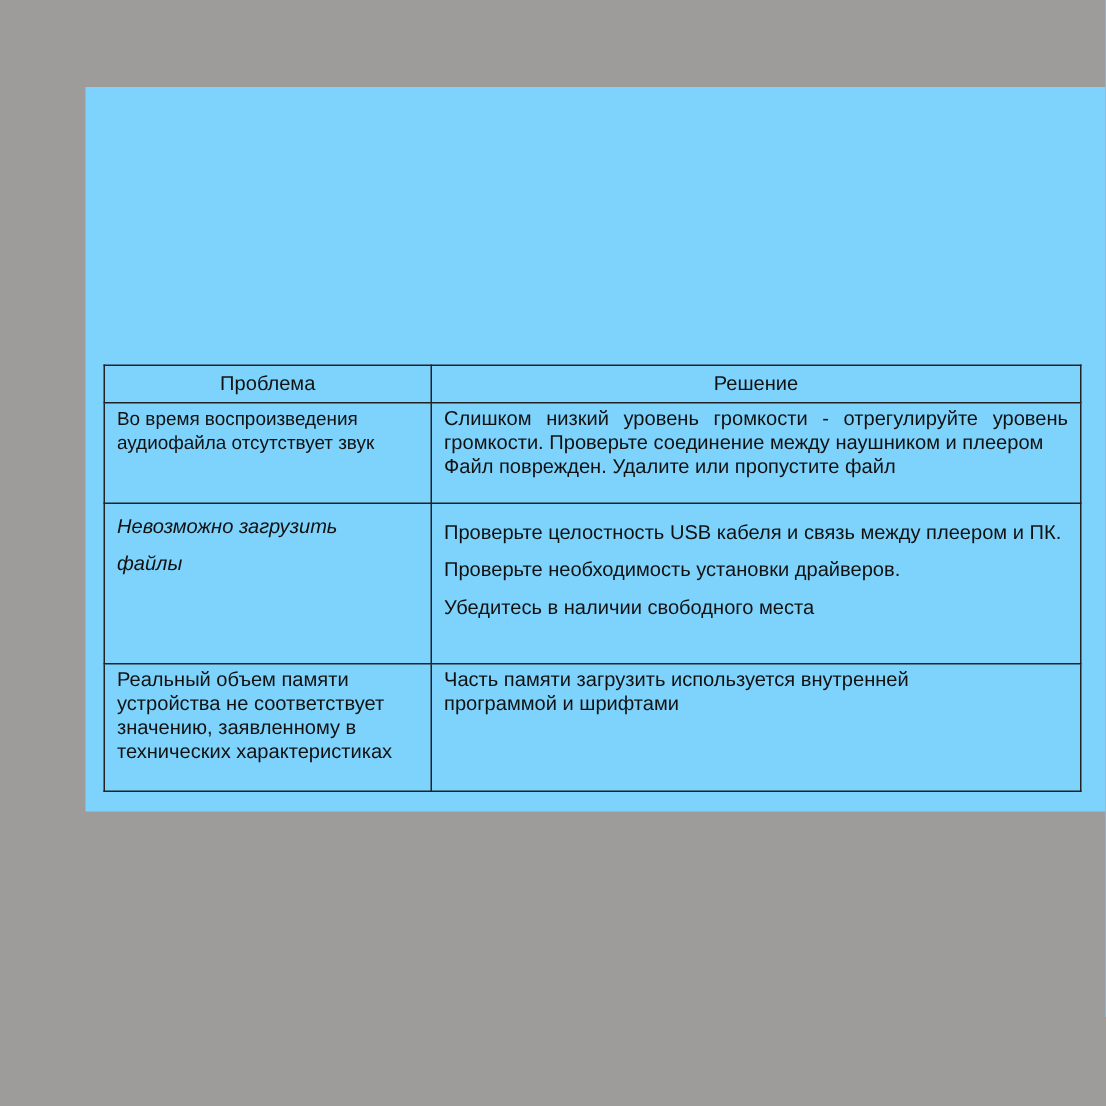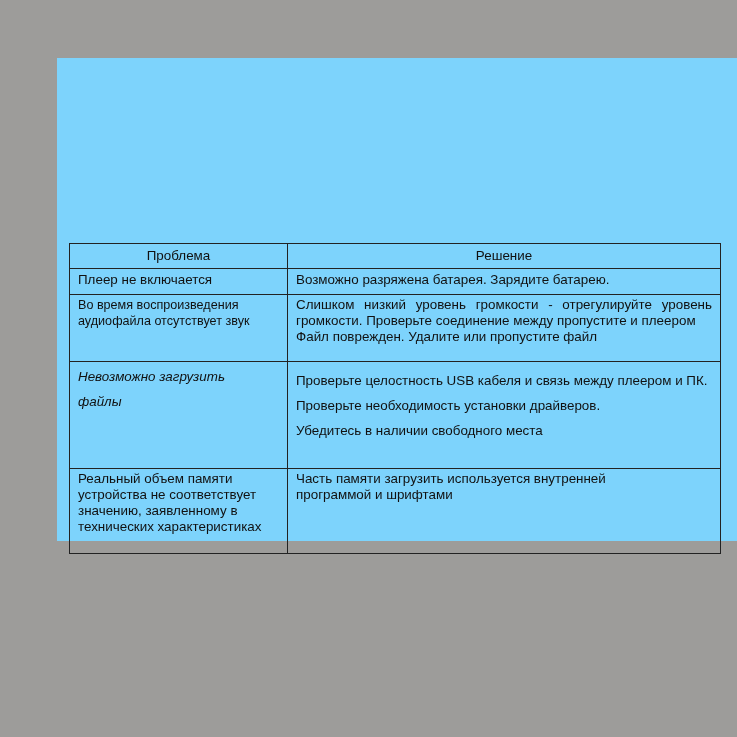--- a/index.html
+++ b/index.html
@@ -23,30 +23,24 @@
 </head>
 <body>
 
 <div class="page">
   <table class="tbl">
     <tbody>
         <tr>
       <th class="c1">Проблема</th>
       <th>Решение</th>
     </tr>
-    <tr class="r1">
-      <td>Плеер не включается</td>
-      <td>
-        <span class="line">Возможно разряжена батарея. Зарядите батарею.</span>
-      </td>
-    </tr>
     <tr class="r2">
       <td style="font-size:12.6px;">Во время воспроизведения аудиофайла отсутствует звук</td>
       <td>
-        <span class="line just">Слишком низкий уровень громкости - отрегулируйте уровень громкости. Проверьте соединение между пропустите и плеером</span>
+        <span class="line just">Слишком низкий уровень громкости - отрегулируйте уровень громкости. Проверьте соединение между наушником и плеером</span>
         <span class="line">Файл поврежден. Удалите или пропустите файл</span>
       </td>
     </tr>
     <tr class="r4">
       <td class="sp" style="padding-top:2px; padding-right:59px;font-style:italic;">Невозможно загрузить файлы</td>
       <td class="sp">
         <span class="line just">Проверьте целостность USB кабеля и связь между плеером и ПК.</span>
         <span class="line">Проверьте необходимость установки драйверов.</span>
         <span class="line">Убедитесь в наличии свободного места</span>
       </td>

